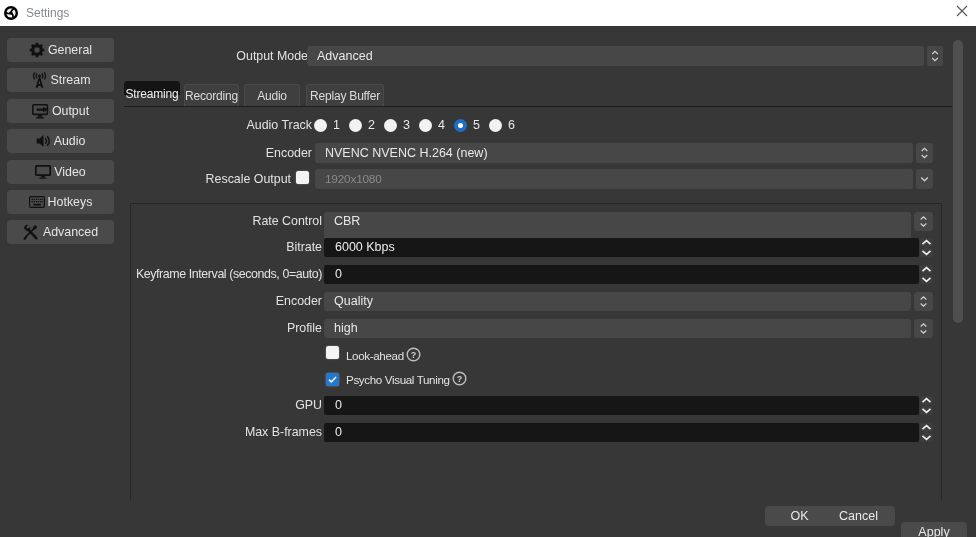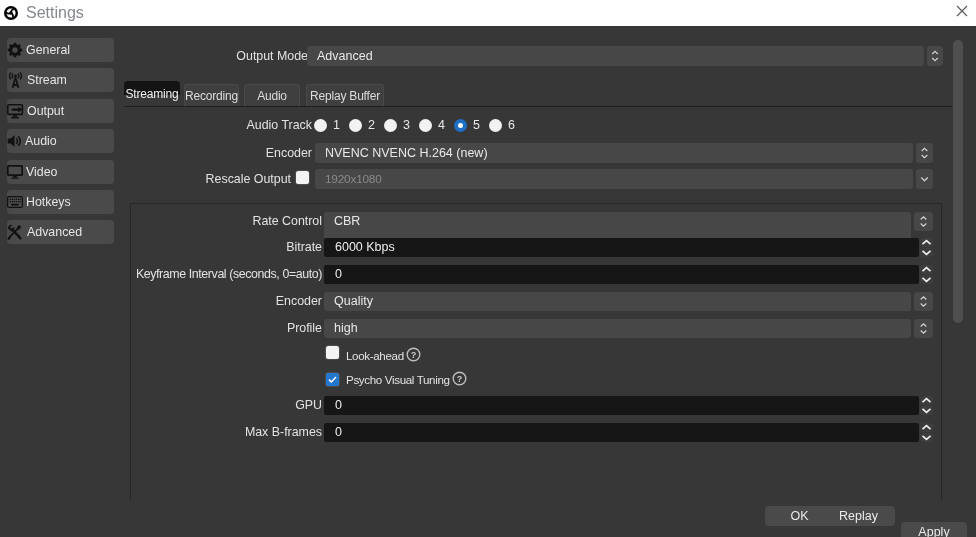--- a/index.html
+++ b/index.html
@@ -1,25 +1,25 @@
 <!DOCTYPE html>
 <html><head>
 <meta charset="utf-8">
 <style>
 * { margin:0; padding:0; box-sizing:border-box; }
 html,body { width:976px; height:537px; overflow:hidden; }
 body { font-family:"Liberation Sans",sans-serif; background:#373737; position:relative; }
 .abs { position:absolute; }
 .titlebar { left:0; top:0; width:976px; height:26px; background:#ffffff; }
-.title-text { left:26px; top:0; height:26px; line-height:26px; font-size:16px; color:#84888e; }
+.title-text { left:26px; top:0; height:26px; line-height:26px; font-size:12px; color:#84888e; }
 .lbl { font-size:12.4px; color:#e2e2e2; text-align:right; line-height:20px; white-space:nowrap; }
 .combo { background:#474747; border-radius:3px; color:#e8e8e8; font-size:12.5px; line-height:20px; padding-left:10px; white-space:nowrap; }
 .cbtn { background:#474747; border-radius:3px; }
 .spin { background:#161616; border-radius:2px; color:#ececec; font-size:12.5px; line-height:19px; padding-left:11px; white-space:nowrap; }
-.sidebtn { left:7px; width:107px; height:24px; background:#4a4a4a; border-radius:4px; color:#e4e4e4; font-size:12.4px; display:flex; align-items:center; gap:3px; }
+.sidebtn { left:7px; width:107px; height:24px; background:#4a4a4a; border-radius:4px; color:#e4e4e4; font-size:12.4px; display:flex; align-items:center; justify-content:center; gap:3px; }
 .tab { top:84px; height:23px; background:#3f3f3f; border:1px solid #494949; border-bottom:none; border-radius:3px 3px 0 0; color:#dcdcdc; font-size:12px; letter-spacing:-0.2px; text-align:center; line-height:22px; }
 .tab-sel { top:81px; height:14px; background:#141414; border:1px solid #141414; color:#f0f0f0; line-height:25px; }
 .btn { top:506px; height:20px; background:#4a4a4a; border-radius:4px; color:#eaeaea; font-size:12.5px; text-align:center; line-height:20px; }
 .radio { width:13px; height:13px; border-radius:50%; background:#f2f2f2; top:119px; }
 .radio-lbl { top:118px; font-size:12.5px; color:#e8e8e8; line-height:15px; }
 .chk { width:12.5px; height:12.5px; border-radius:2.5px; background:#f4f4f4; box-shadow:0 0 1.5px rgba(255,255,255,0.55); }
 .chk-on { background:#2377cf; }
 .grouplbl { font-size:11.6px; letter-spacing:-0.35px; color:#e2e2e2; white-space:nowrap; }
 </style>
 </head>
@@ -241,14 +241,14 @@
 <svg class="abs" style="left:920px;top:423px" width="13" height="19" viewBox="0 0 13 19">
     <g stroke="#efefef" stroke-width="1.6" fill="none">
       <path d="M2.5 6.2 L6.5 2.6 L10.5 6.2"></path>
       <path d="M2.5 12.8 L6.5 16.4 L10.5 12.8"></path>
     </g>
   </svg>
 
 <div class="abs" style="left:953px;top:40px;width:10px;height:283px;border-radius:5px;background:#4f4f4f;"></div>
 
 <div class="abs btn" style="left:765px;width:69px;">OK</div>
-<div class="abs btn" style="left:822px;width:73px;">Replay</div>
+<div class="abs btn" style="left:822px;width:73px;">Cancel</div>
 <div class="abs btn" style="left:901px;width:66px;margin-top:16px;">Apply</div>
 
 </body></html>

